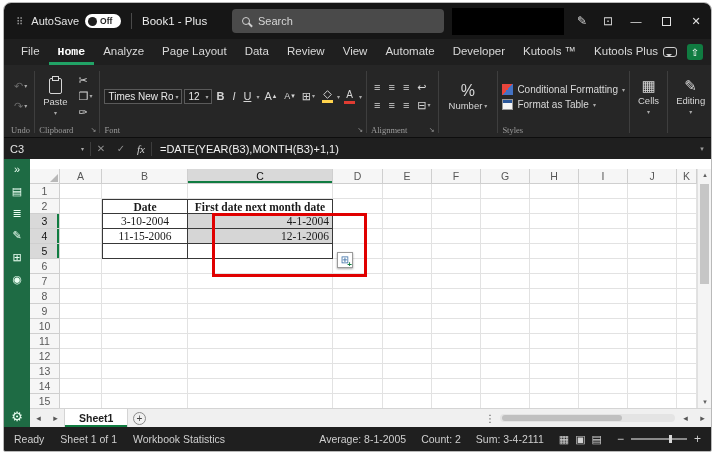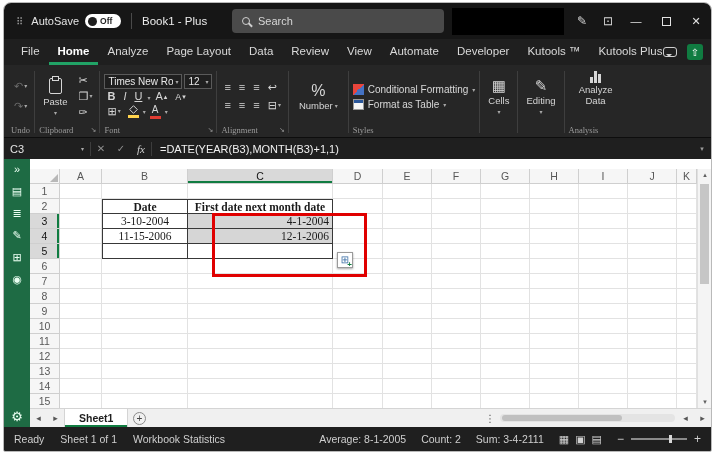--- a/index.html
+++ b/index.html
@@ -22,21 +22,21 @@
   .lens::after{ content:''; position:absolute; width:5px; height:1.5px; background:#cfcfcf; transform:rotate(45deg); right:-4px; bottom:-1px; }
   .redacted{ position:absolute; left:448px; top:5px; width:112px; height:27px; background:#000; }
   .tb-right{ position:absolute; right:0; top:0; height:36px; display:flex; align-items:center; }
   .tb-ic{ width:26px; text-align:center; font-size:12px; color:#d8d8d8; cursor:pointer; }
   .winbtn{ width:30px; height:36px; display:flex; align-items:center; justify-content:center; font-size:11px; color:#e3e3e3; cursor:pointer;}
   .maxbox{ width:9px; height:9px; border:1px solid #e3e3e3; }
 
   
   .tabrow{ height:26px; background:#1f1f1f; display:flex; align-items:stretch; padding-left:8px; position:relative; flex:0 0 26px;}
   .rtab{ padding:6px 9px 5px; font-size:11.5px; color:#d9d9d9; white-space:nowrap; cursor:pointer;}
-  .rtab.active{ color:#fff; font-weight:bold; box-shadow: inset 0 -3px 0 var(--tab-underline,#21A366); }
+  .rtab.active{ color:#fff; font-weight:bold; box-shadow: inset 0 -3px 0 var(--tab-underline,#21A366); font-family: Liberation Mono, monospace; }
   .tabrow-right{ position:absolute; right:8px; top:0; height:26px; display:flex; align-items:center; gap:10px; }
   .bubble{ width:14px; height:10px; border:1.5px solid #cfcfcf; border-radius:3px; position:relative; cursor:pointer;}
   .bubble::after{ content:''; position:absolute; left:2px; bottom:-4px; border:3px solid transparent; border-top-color:#cfcfcf; }
   .share{ width:16px; height:16px; background:var(--accent-green,#107C41); border-radius:3px; color:#fff; font-size:10px;
     display:flex; align-items:center; justify-content:center; cursor:pointer; }
 
   
   .ribbon{ height:72px; background:#262626; display:flex; align-items:stretch; padding:2px 4px 0; flex:0 0 72px; overflow:hidden;}
   .rsep{ width:1px; background:#3e3e3e; margin:4px 1px; flex:0 0 1px;}
   .rgroup{ display:flex; flex-direction:column; padding:2px 3px 0; }
@@ -47,21 +47,21 @@
   .car{ font-size:6px; color:#a8a8a8; }
   .dim{ color:#6d6d6d; }
   .stack{ display:flex; flex-direction:column; justify-content:center; gap:6px; }
   .bigbtn{ display:flex; flex-direction:column; align-items:center; justify-content:center; gap:2px; font-size:9.5px; color:#d6d6d6; cursor:pointer; padding:0 4px;}
   .clipicon{ width:13px; height:16px; border:1.5px solid #d6d6d6; border-radius:2px; position:relative;}
   .clipicon::before{ content:''; position:absolute; left:2px; top:-3px; width:5px; height:3px; background:#262626; border:1.5px solid #d6d6d6; }
   .minicol{ display:flex; flex-direction:column; justify-content:center; gap:3px; margin-left:4px;}
   .combo{ background:#1f1f1f; border:1px solid #5a5a5a; color:#e8e8e8; font-size:10px; height:15px; display:flex; align-items:center; padding:0 3px; gap:2px; cursor:pointer;}
   .fname{ width:78px; } .fname span:first-child{ flex:1; overflow:hidden; white-space:nowrap;}
   .fsize{ width:28px; } .fsize span:first-child{ flex:1;}
-  .fontrows{ display:flex; flex-direction:column; gap:1px; justify-content:center;}
+  .fontrows{ display:flex; flex-direction:row; gap:1px; justify-content:center;}
   .fr{ display:flex; align-items:center; gap:2px; }
   .colorbtn{ display:inline-flex; flex-direction:column; align-items:center; line-height:1; cursor:pointer; padding:0 2px;}
   .cbar{ width:11px; height:3px; margin-top:1px; }
   .cbar.yellow{ background:#FFD34D; } .cbar.red{ background:#E03C32; }
   .tsq{ width:7px; height:7px; border:1px solid #d6d6d6; transform:rotate(45deg) scale(.9); margin:1px; }
   .alrows{ display:flex; flex-direction:column; gap:4px; justify-content:center;}
   .numcol{ display:flex; flex-direction:column; align-items:center; justify-content:center; color:#d6d6d6; cursor:pointer; padding:0 6px;}
   .pct{ font-size:16px; } .numlbl{ font-size:9.5px; display:flex; gap:2px; align-items:center;}
   .stylerows{ display:flex; flex-direction:column; justify-content:center; gap:4px; }
   .stylerow{ display:flex; align-items:center; gap:4px; font-size:10px; color:#d9d9d9; cursor:pointer; white-space:nowrap;}

